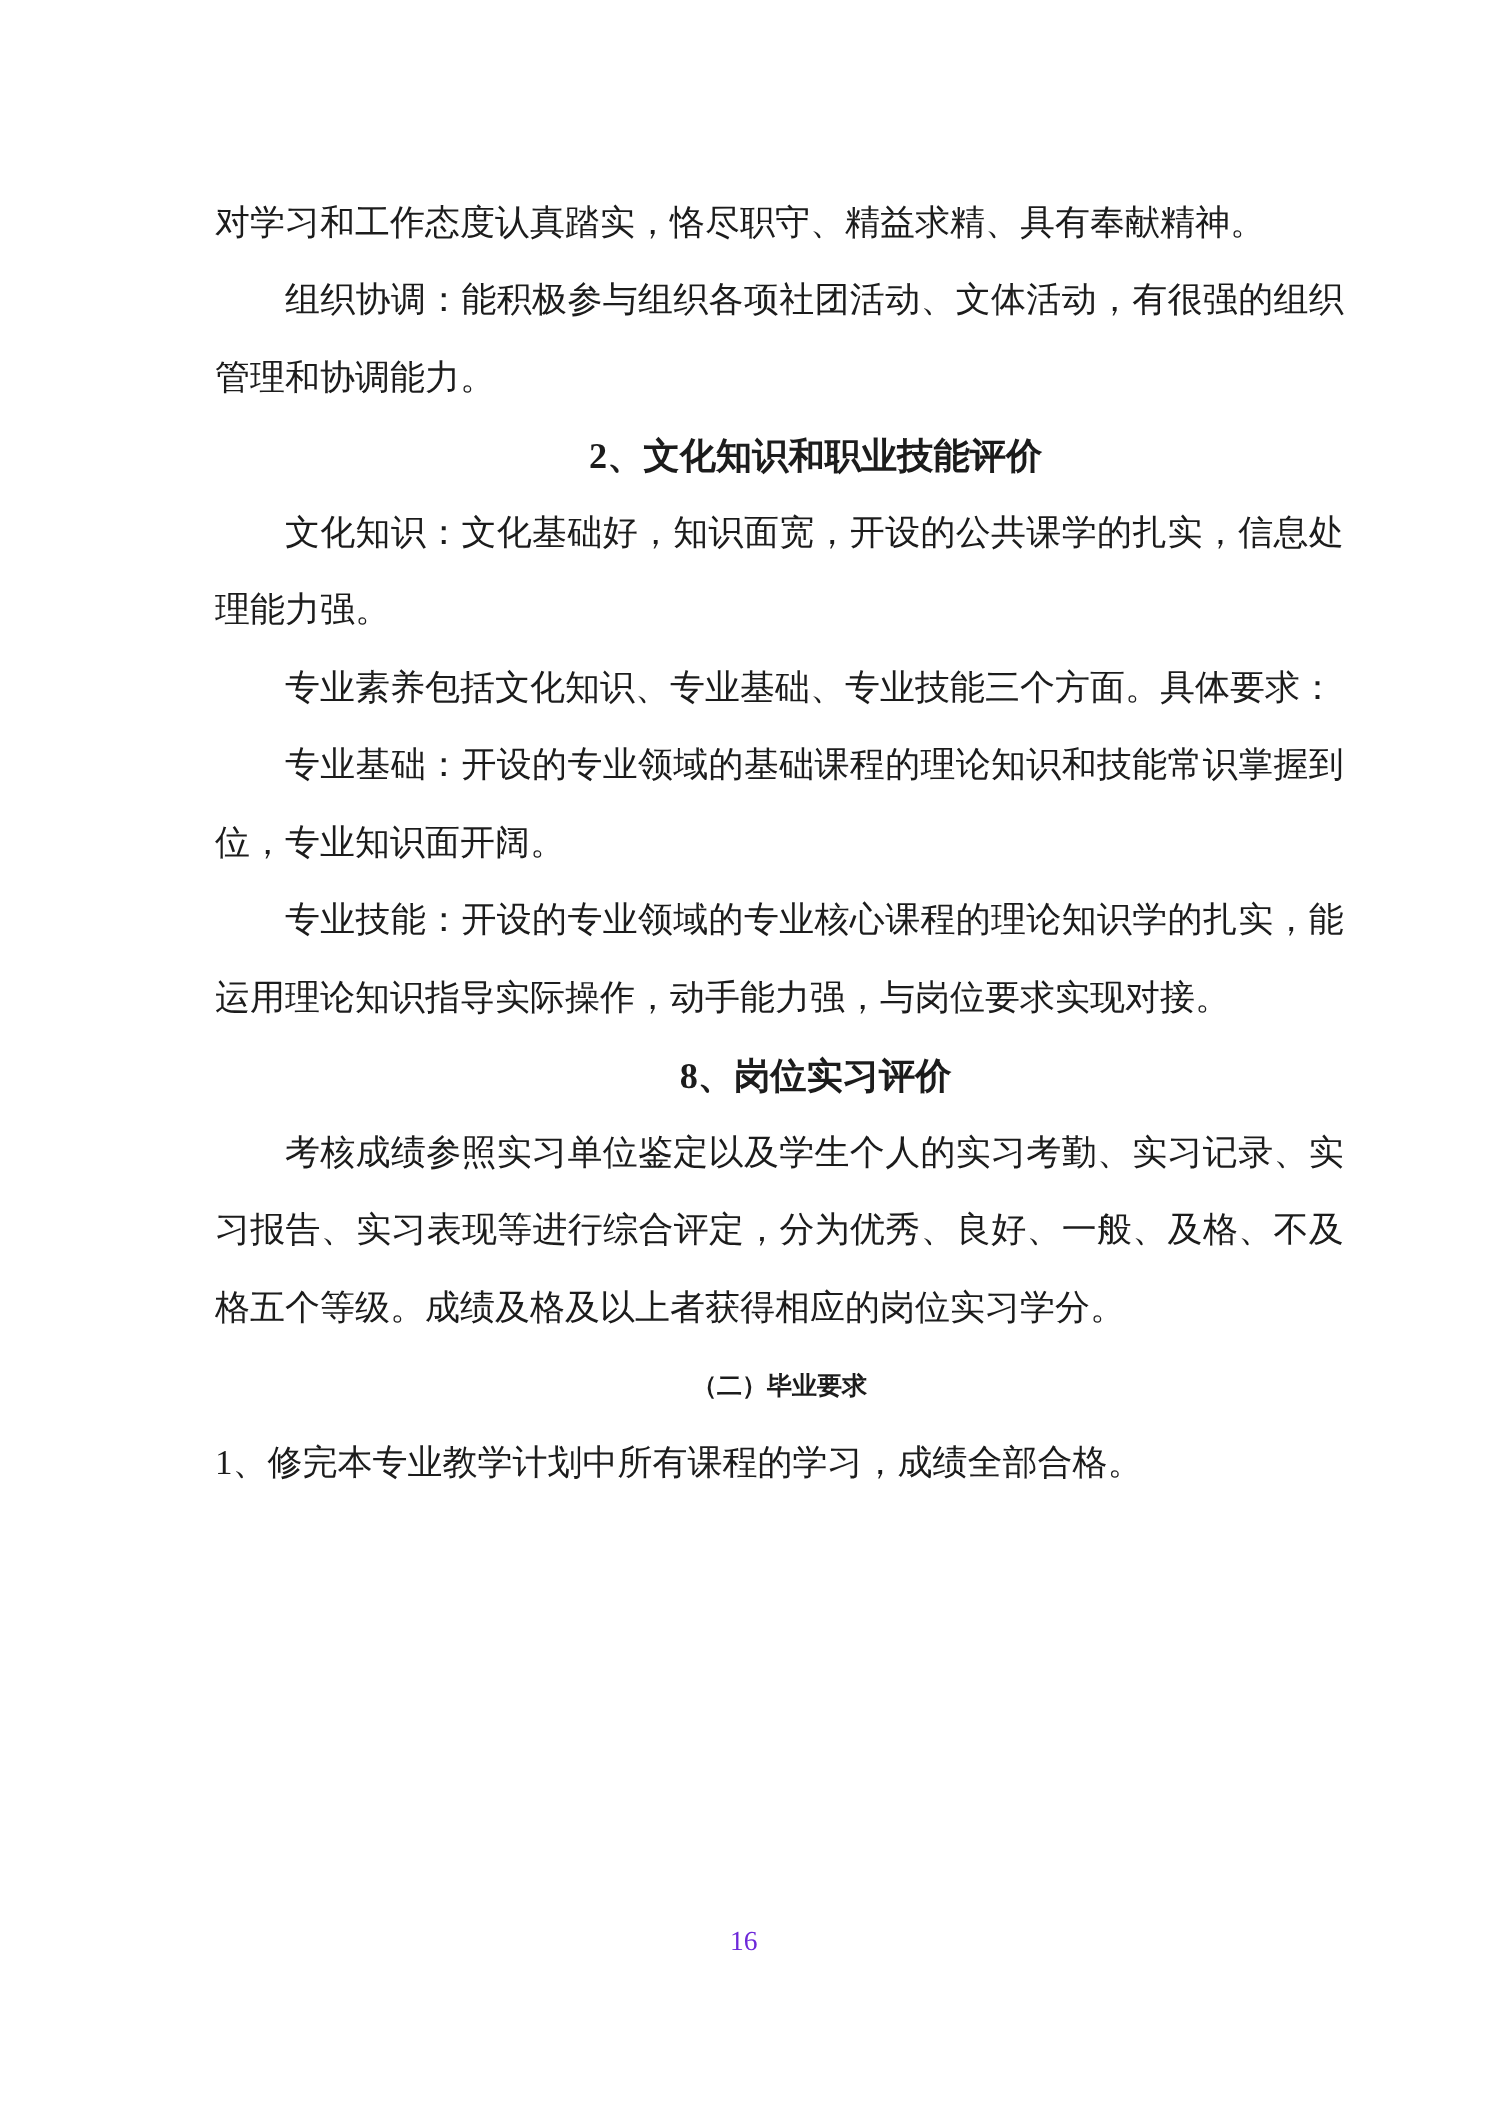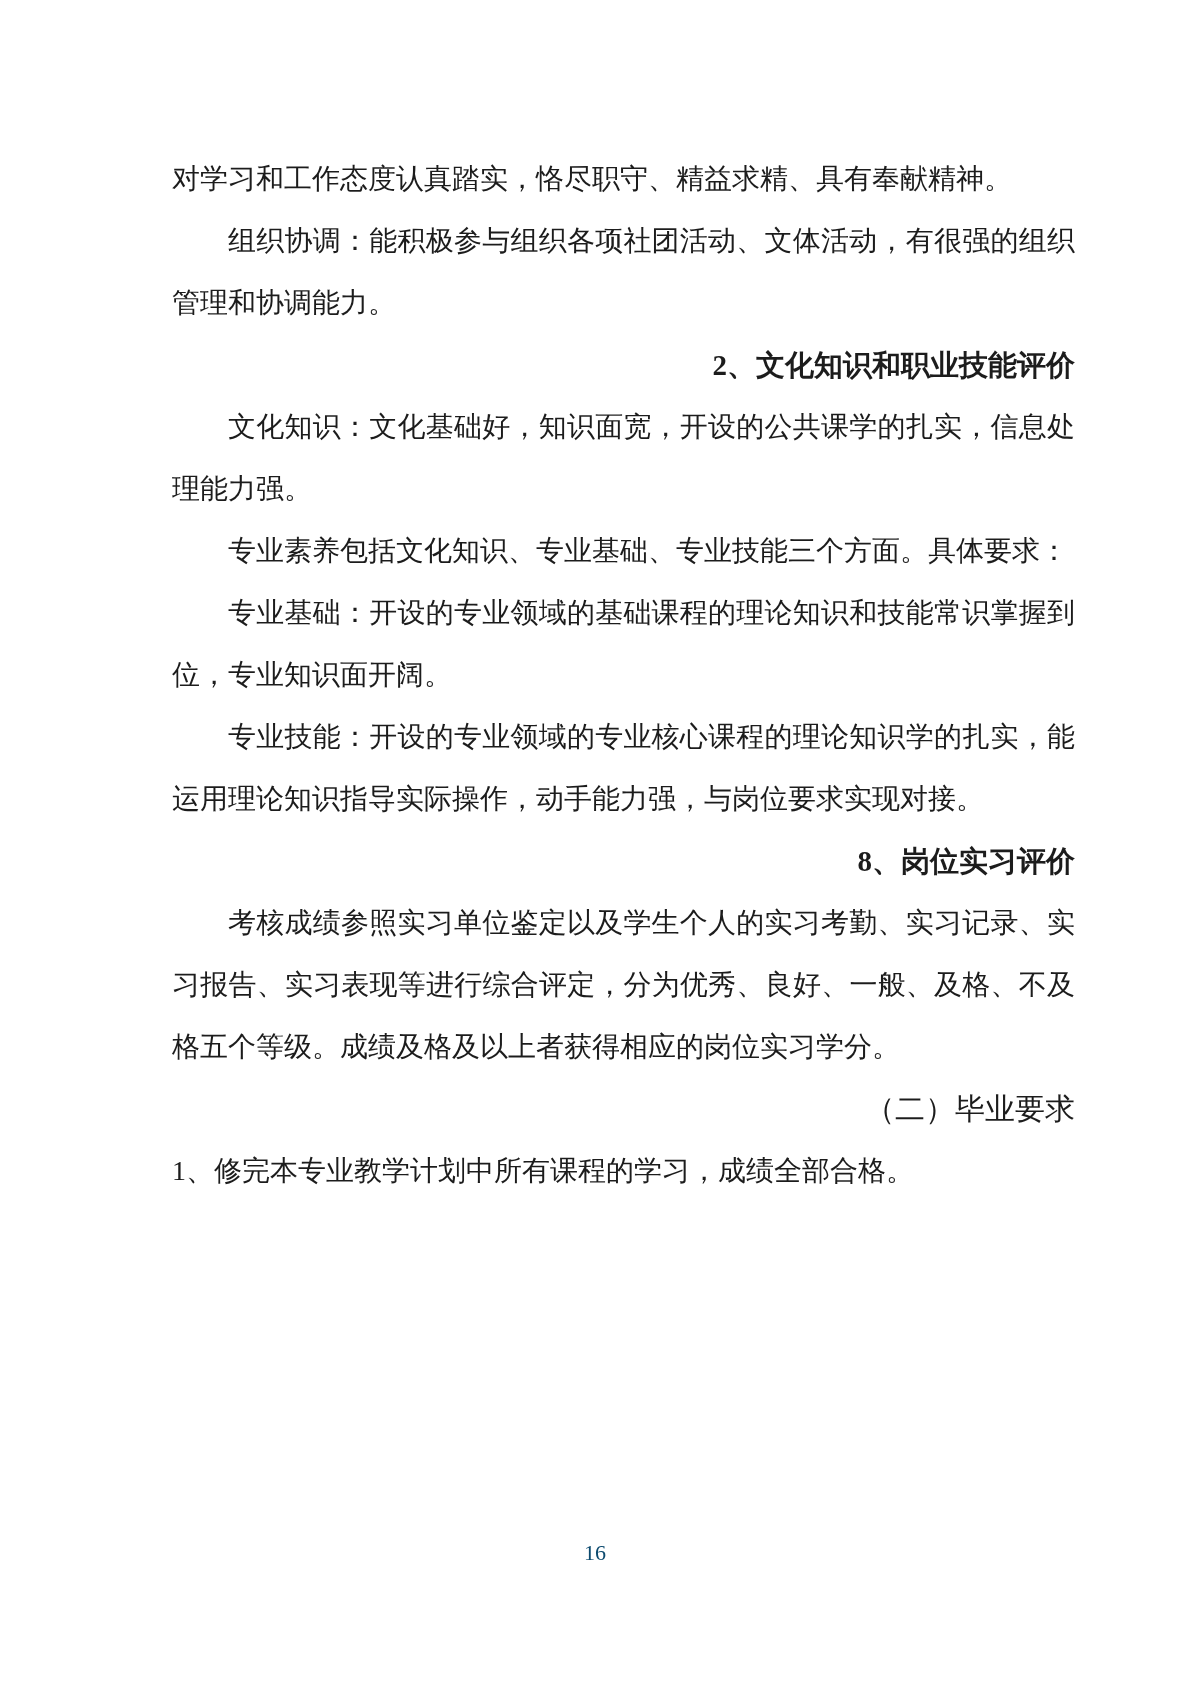--- a/index.html
+++ b/index.html
@@ -29,37 +29,37 @@
   .para {
     margin: 0;
     padding: 0;
   }
   .indent {
     text-indent: 2em;
   }
   .h2 {
     font-weight: bold;
     font-size: 29px;
-    text-align: right;
+    text-align: center;
   }
   .h1 {
-    font-weight: normal;
-    font-size: 30px;
+    font-weight: bold;
+    font-size: 20px;
     font-family: "Liberation Sans", "DejaVu Sans", sans-serif;
-    text-align: right;
+    text-align: center;
   }
   .page-number {
     position: absolute;
     top: 1540px;
     left: 0;
     width: 100%;
     text-align: center;
     font-size: 22px;
     line-height: 26px;
-    color: #0c4a6e;
+    color: #6d28d9;
   }
 </style>
 </head>
 <body>
 
 <div class="page">
   <div class="text-block">
     <p class="para">对学习和工作态度认真踏实，恪尽职守、精益求精、具有奉献精神。</p>
     <p class="para indent">组织协调：能积极参与组织各项社团活动、文体活动，有很强的组织管理和协调能力。</p>
     <p class="para h2 indent">2、文化知识和职业技能评价</p>

